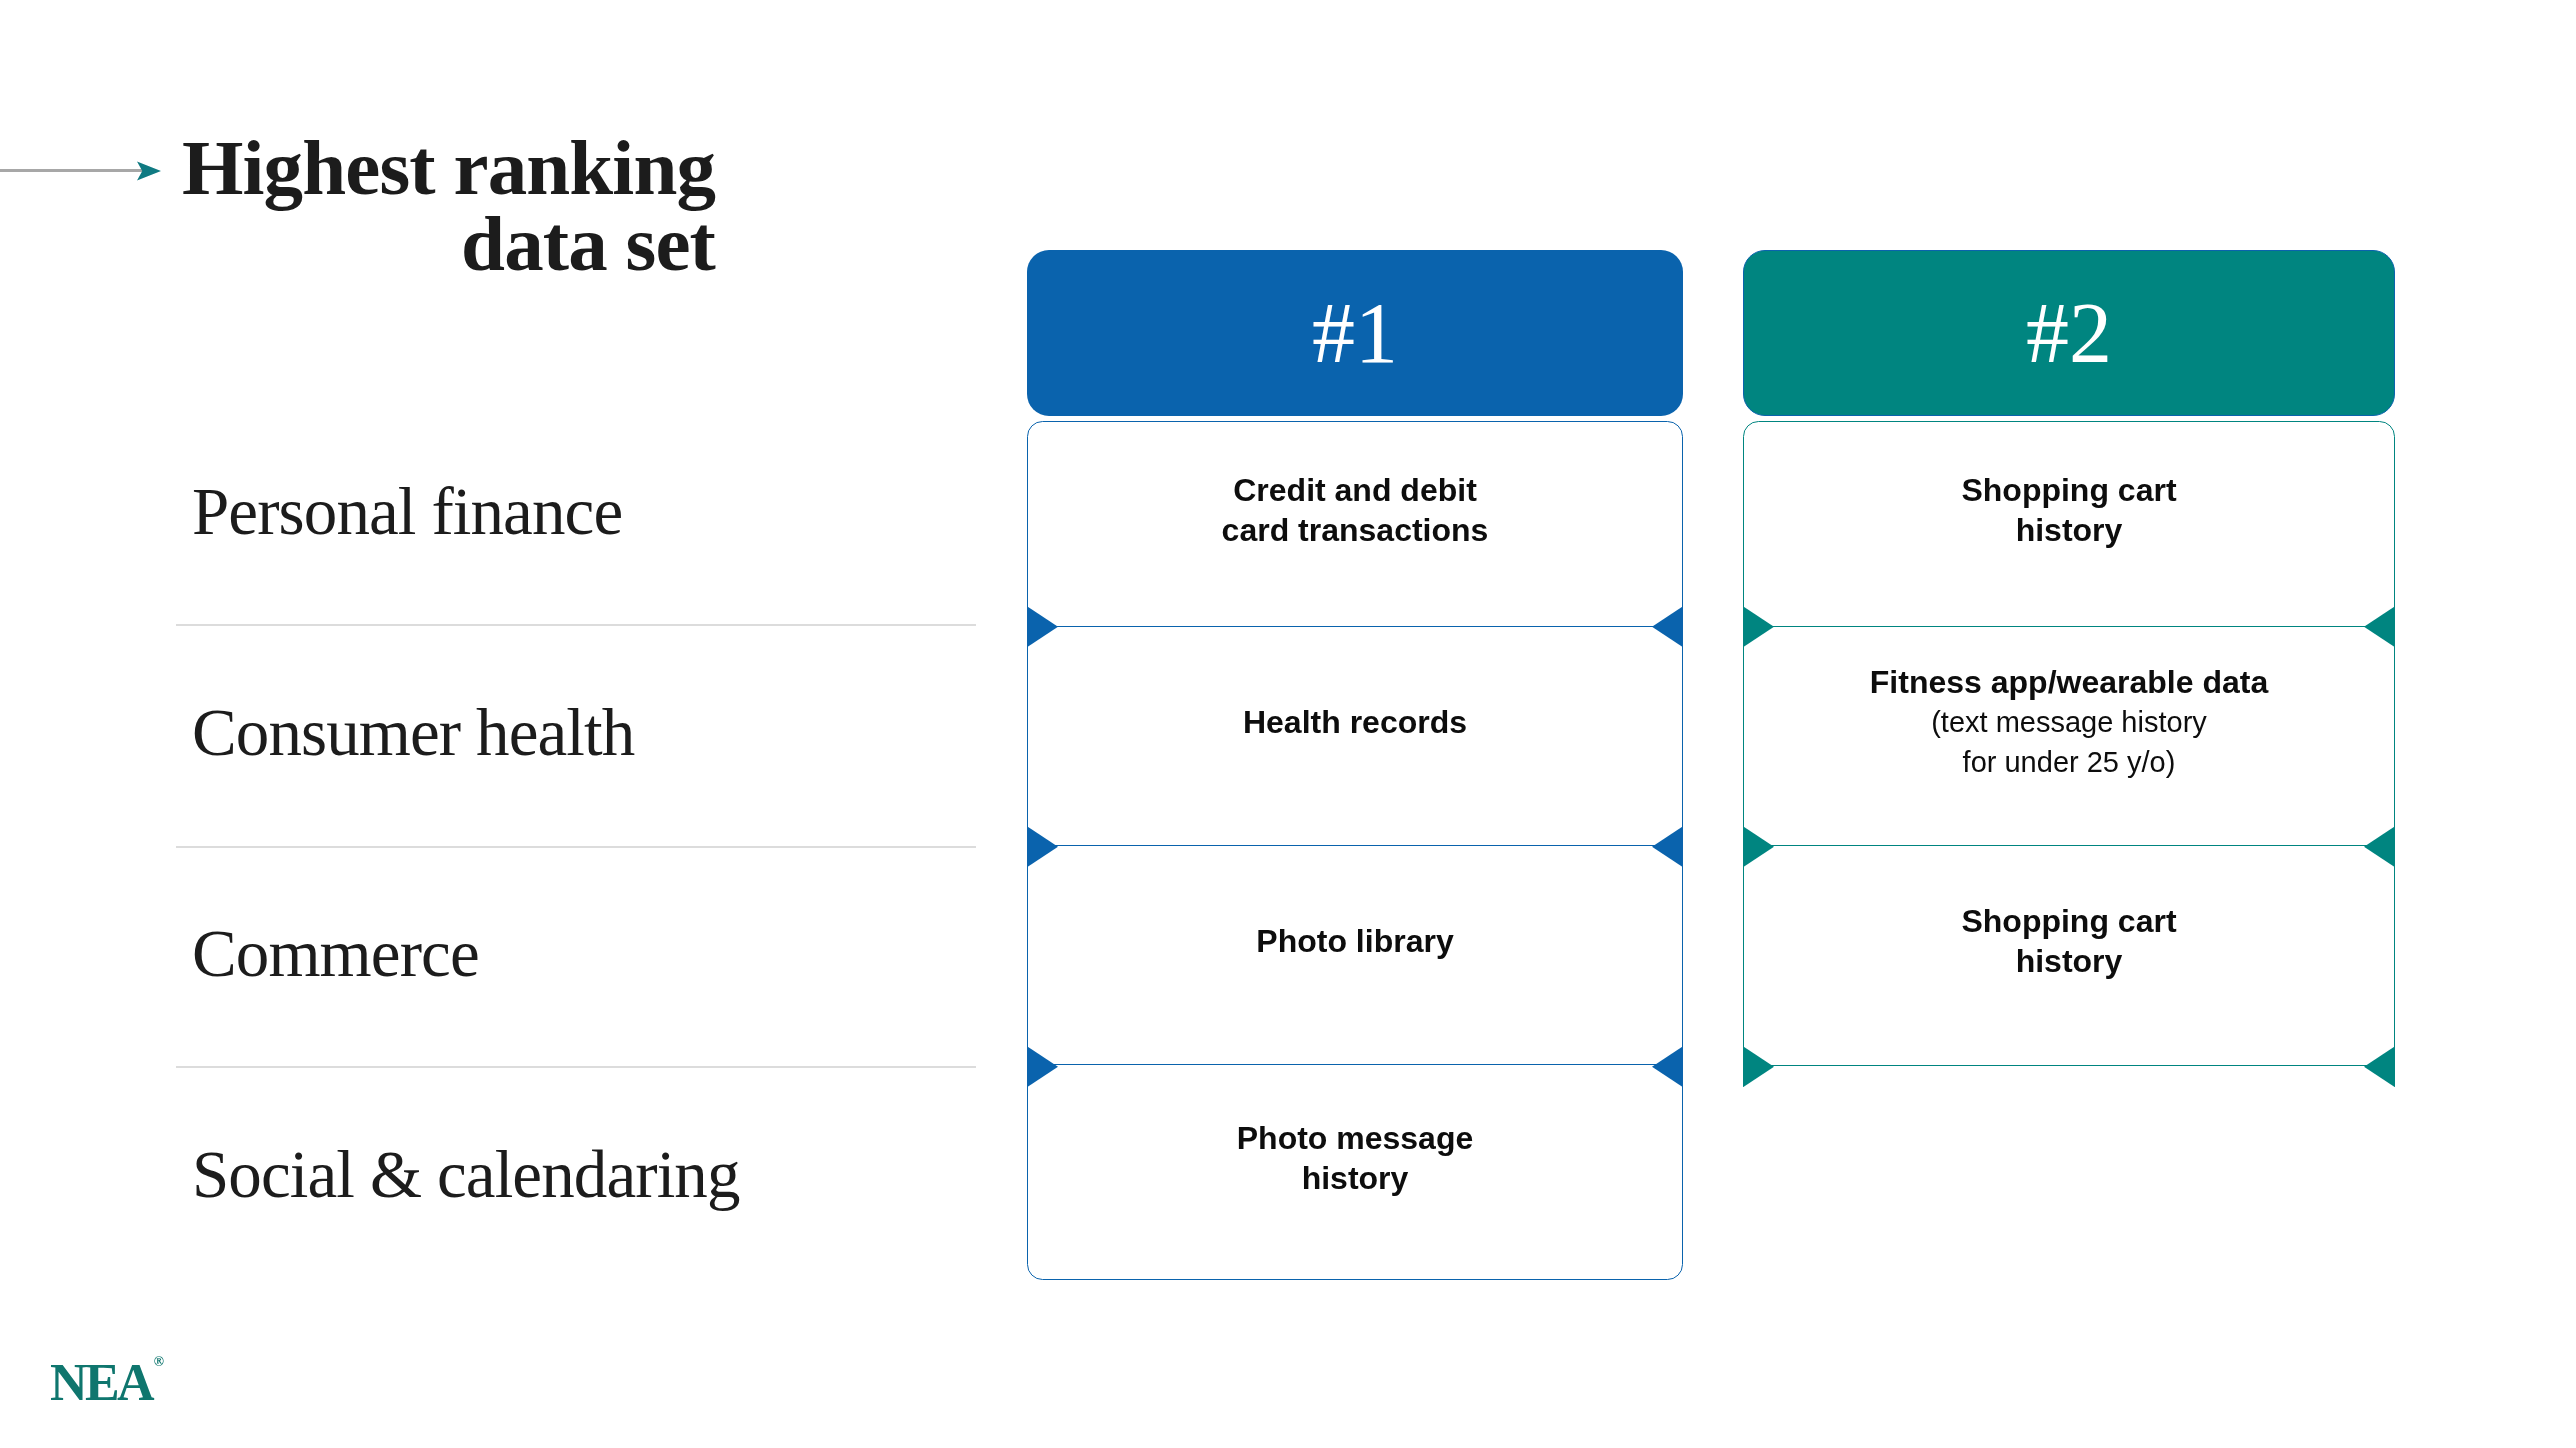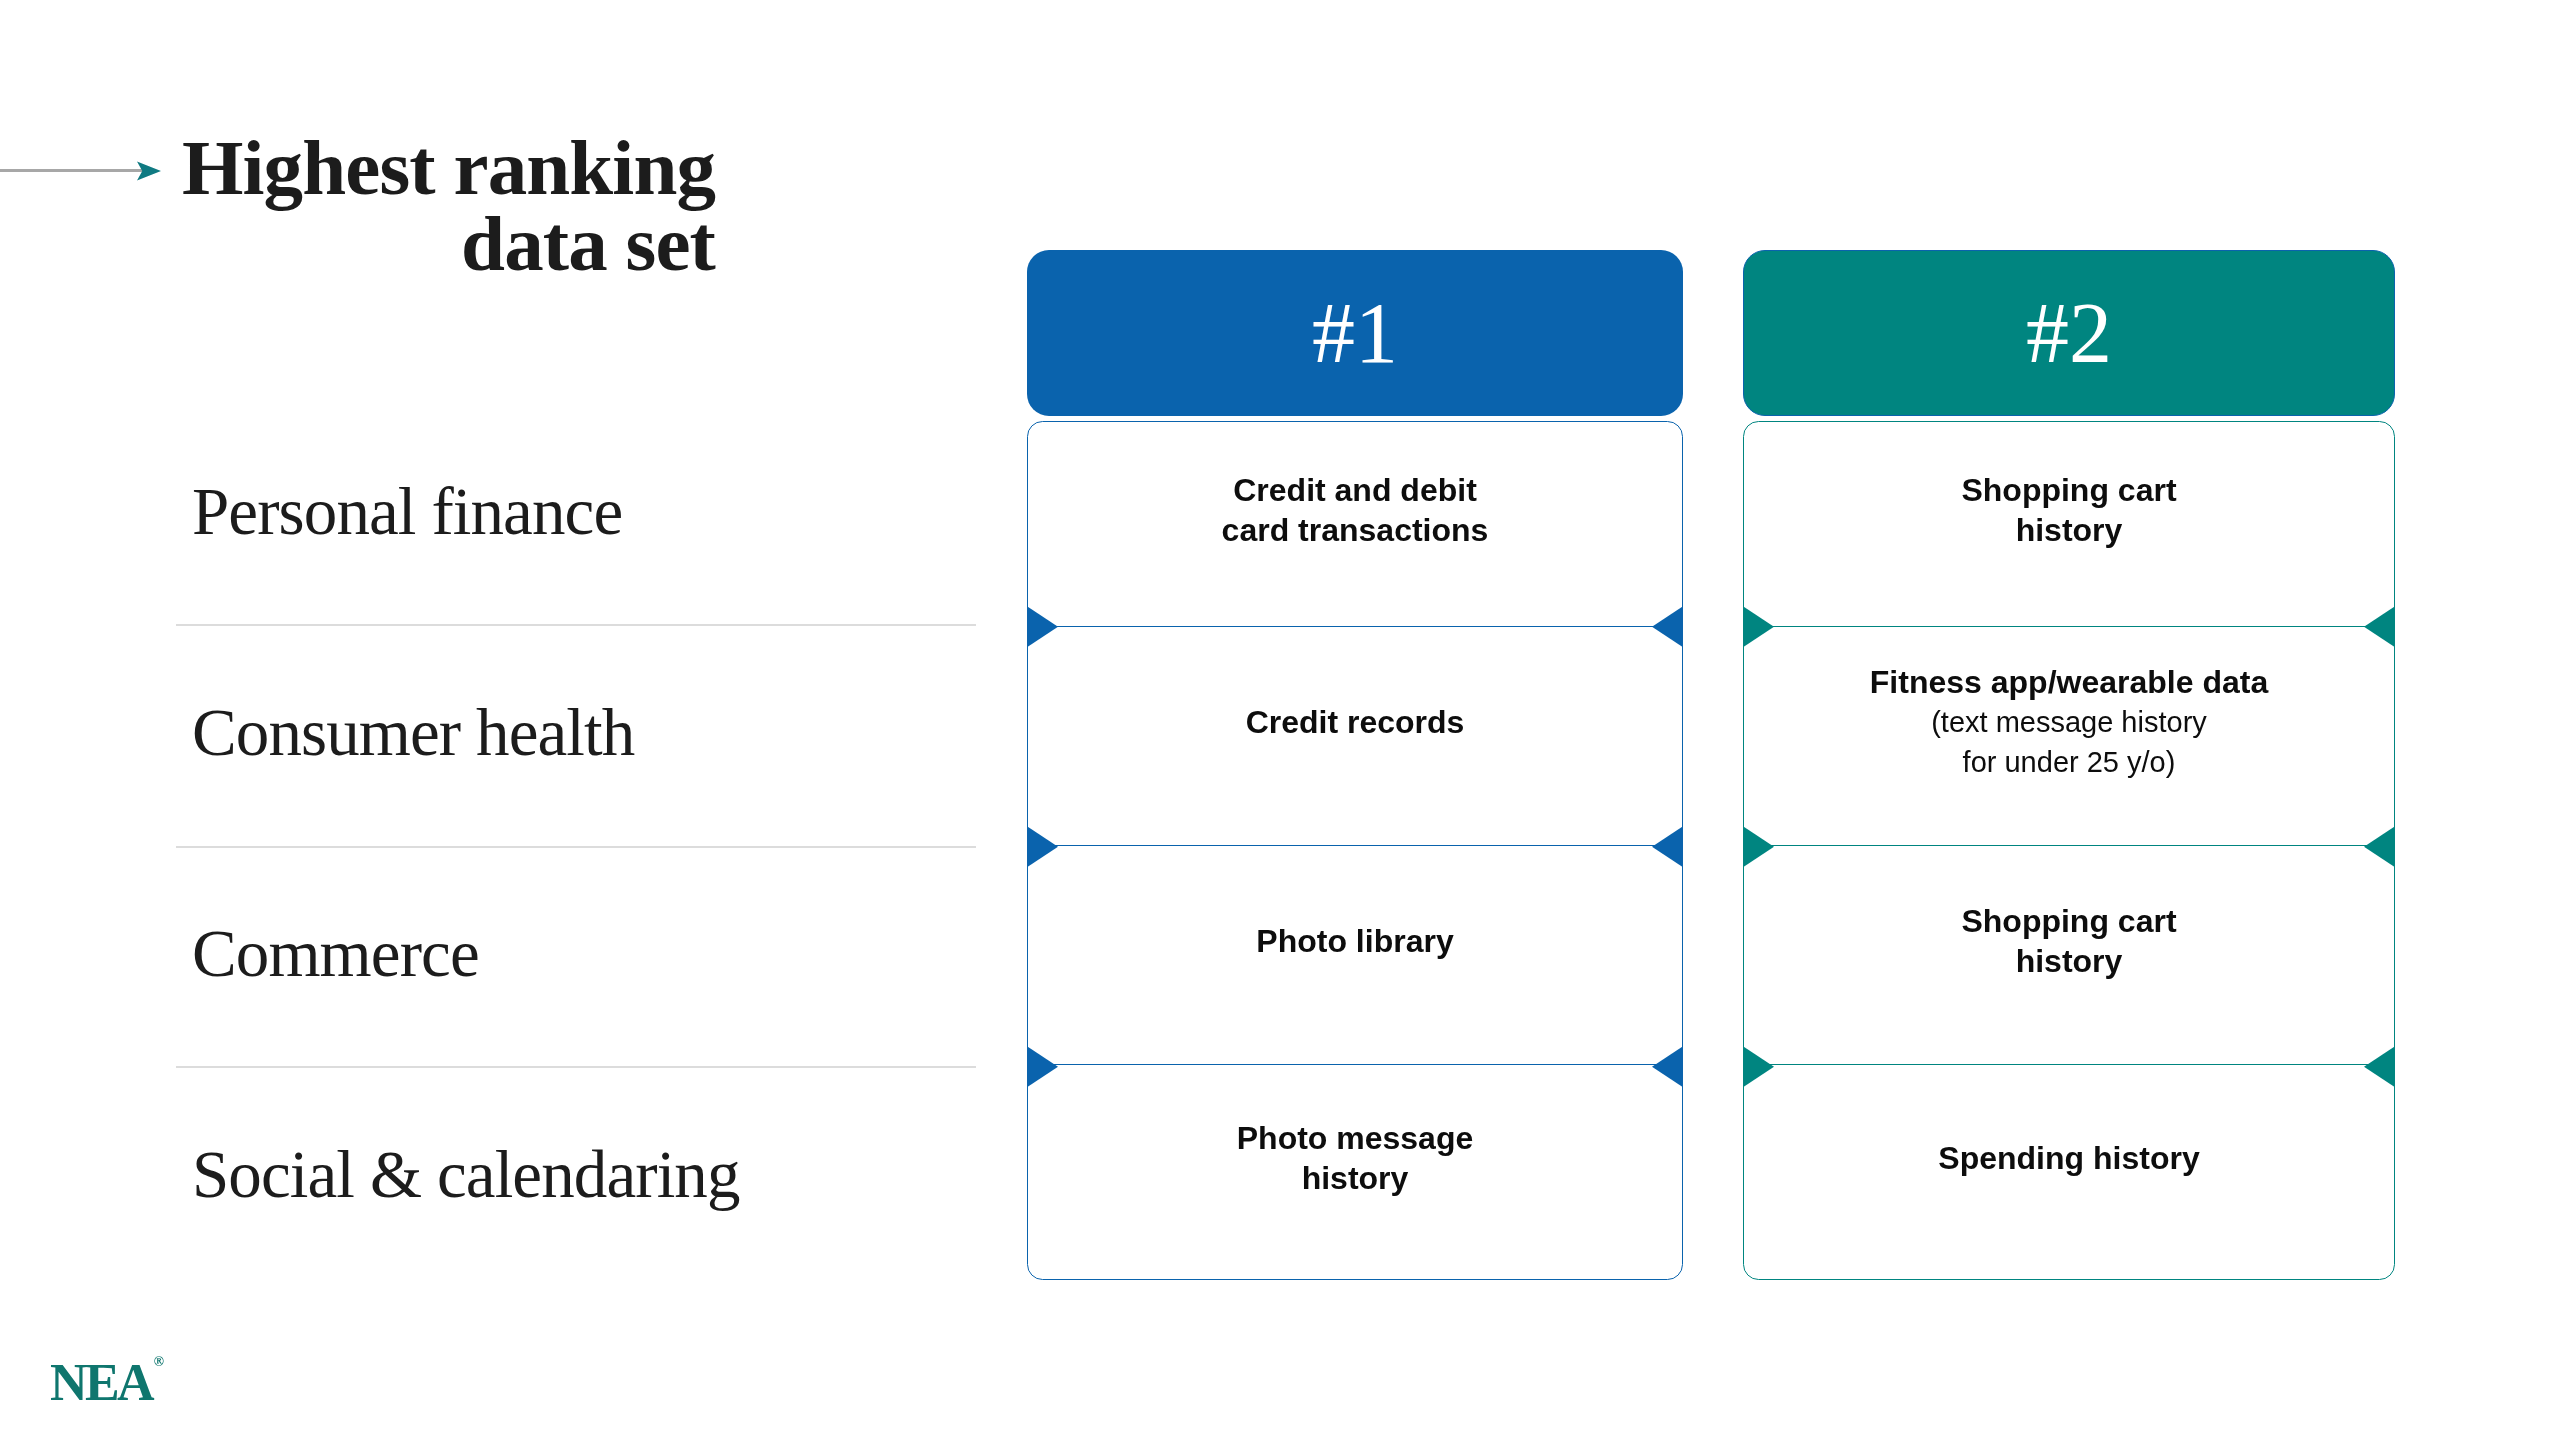--- a/index.html
+++ b/index.html
@@ -90,21 +90,21 @@
 
   <div id="columns">
       <div class="rank-column" style="left: 1027px; width: 656px;">
         <div class="rank-header" style="background: rgb(10, 99, 173);">#1</div>
         <div class="cards">
           <div class="card" style="height: 206px; border: 1.7px solid rgb(10, 99, 173);">
             <div class="card-line">Credit and debit</div>
             <div class="card-line">card transactions</div>
           </div>
           <div class="card" style="height: 221px; border: 1.7px solid rgb(10, 99, 173);">
-            <div class="card-line">Credit records</div>
+            <div class="card-line">Health records</div>
           </div>
           <div class="card" style="height: 221px; border: 1.7px solid rgb(10, 99, 173);">
             <div class="card-line">Photo library</div>
           </div>
           <div class="card" style="height: 216px; border: 1.7px solid rgb(10, 99, 173);">
             <div class="card-line">Photo message</div>
             <div class="card-line">history</div>
           </div>
           <div class="notch left" style="top: 185px; left: 0px; background: rgb(10, 99, 173);"></div>
           <div class="notch right" style="top: 185px; right: 0px; background: rgb(10, 99, 173);"></div>
@@ -123,23 +123,20 @@
           </div>
           <div class="card" style="height: 221px; border: 1.7px solid rgb(0, 133, 128);">
             <div class="card-line">Fitness app/wearable data</div>
             <div class="card-line regular">(text message history</div>
             <div class="card-line regular">for under 25 y/o)</div>
           </div>
           <div class="card" style="height: 221px; border: 1.7px solid rgb(0, 133, 128);">
             <div class="card-line">Shopping cart</div>
             <div class="card-line">history</div>
           </div>
-          <div class="card" style="height: 216px; border: 1.7px solid rgb(0, 133, 128);">
-            <div class="card-line">Spending history</div>
-          </div>
           <div class="notch left" style="top: 185px; left: 0px; background: rgb(0, 133, 128);"></div>
           <div class="notch right" style="top: 185px; right: 0px; background: rgb(0, 133, 128);"></div>
           <div class="notch left" style="top: 405px; left: 0px; background: rgb(0, 133, 128);"></div>
           <div class="notch right" style="top: 405px; right: 0px; background: rgb(0, 133, 128);"></div>
           <div class="notch left" style="top: 625px; left: 0px; background: rgb(0, 133, 128);"></div>
           <div class="notch right" style="top: 625px; right: 0px; background: rgb(0, 133, 128);"></div>
         </div>
       </div>
     </div>
 

